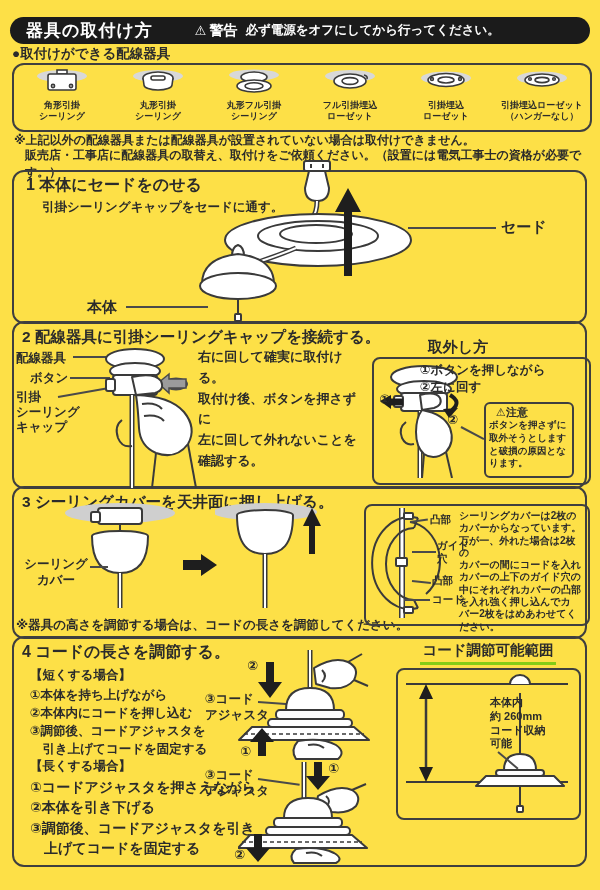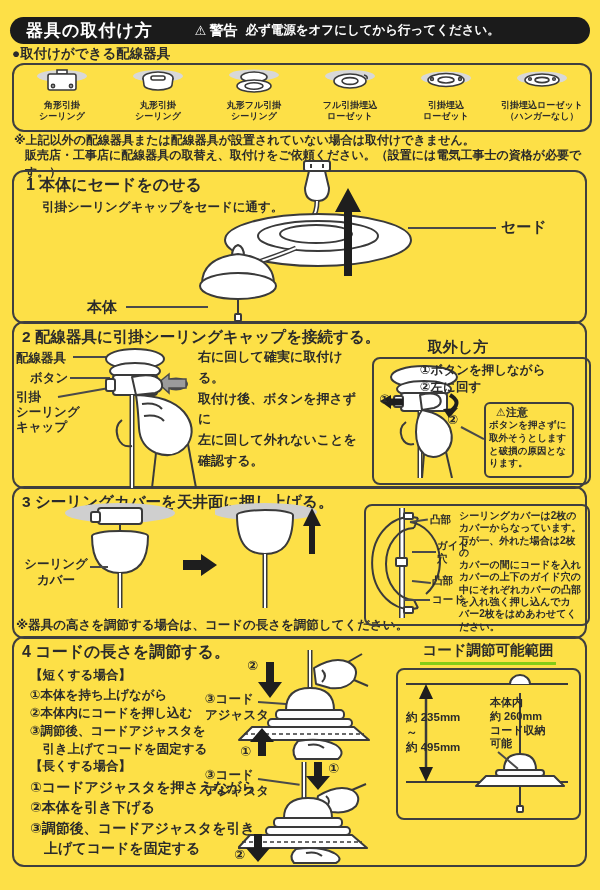--- a/index.html
+++ b/index.html
@@ -398,22 +398,19 @@
       <line x1="120" y1="21" x2="120" y2="82" stroke="#3a3a3a" stroke-width="2"></line>
       <g stroke="#3a3a3a" stroke-width="2" fill="#fff" stroke-linejoin="round">
         <path d="M104,98 Q104,82 120,82 Q136,82 136,98 Z"></path>
         <rect x="96" y="98" width="48" height="6" rx="3"></rect>
         <path d="M86,104 L154,104 L164,114 L76,114 Z"></path>
         <line x1="120" y1="114" x2="120" y2="134"></line>
         <rect x="117" y="134" width="6" height="6" rx="1"></rect>
       </g>
     </svg>
   </div>
-  <div class="abs b pre" style="left:406px;top:710px;font-size:11.5px;line-height:1.3;">約 235mm
-～
-約 495mm</div>
   <div class="abs b pre" style="left:474px;top:696px;font-size:11px;line-height:1.25;margin-left:16px;">本体内
 約 260mm
 コード収納
 可能</div>
   <div class="leader" style="left:498px;top:751px;width:26px;transform:rotate(40deg);"></div>
 
 </div>
 
 </body></html>

